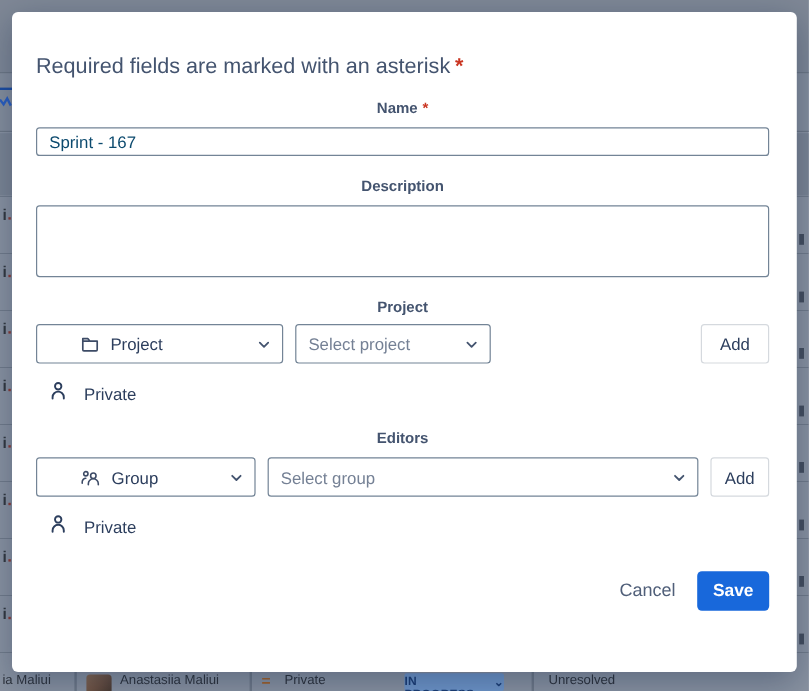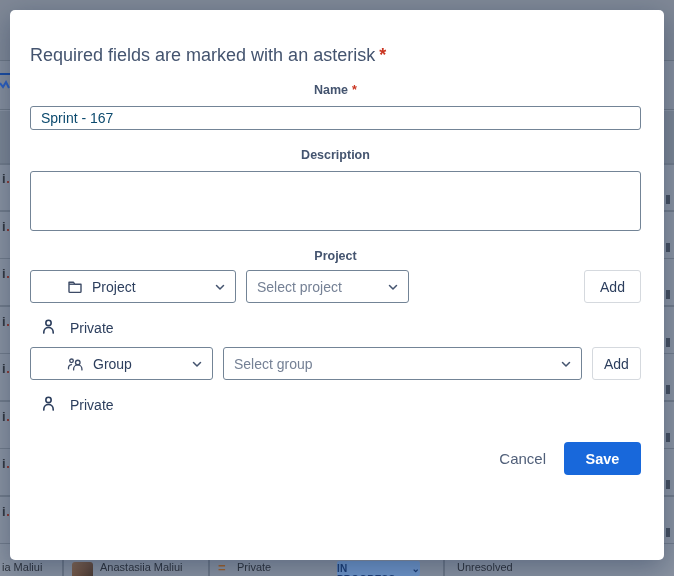--- a/index.html
+++ b/index.html
@@ -62,21 +62,21 @@
 
   .add-btn { margin-left:auto; width:57px; height:33px; background:#fff; border:1px solid #D5D9DE;
     border-radius:3px; font-size:14px; font-weight:500; color:#2C3E5D; cursor:pointer; font-family:inherit; }
 
   .private-row { margin-top:14px; margin-left:10px; display:flex; align-items:center; gap:13px; height:22px; }
   .private-row .p-label { font-size:14px; color:#2C3E5D; }
 
   .footer { margin-top:26px; display:flex; justify-content:flex-end; align-items:center; gap:6px; }
   .cancel-btn { background:none; border:none; font-size:15px; color:#505F79; padding:6px 12px;
     cursor:pointer; font-family:inherit; }
-  .save-btn { width:77px; height:33px; background:#1868DB; color:#fff; border:none; border-radius:4px;
+  .save-btn { width:60px; height:33px; background:#1868DB; color:#fff; border:none; border-radius:4px;
     font-size:14.5px; font-weight:700; cursor:pointer; font-family:inherit; }
 </style>
 </head>
 <body>
 
 <div class="backdrop">
   <div class="bd-band-header"></div>
   <div class="bd-band-2"></div>
   <div class="bd-band-3"></div>
   <div class="bd-rows"></div>
@@ -164,20 +164,21 @@
   <div class="private-row">
     <span>
       <svg width="17" height="17" viewBox="0 0 16 16" fill="none" stroke="#2C3E5D" stroke-width="1.5" stroke-linecap="round">
         <circle cx="8" cy="4.6" r="2.5"></circle>
         <path d="M3.6 14.2 v-1 a4.4 4.4 0 0 1 8.8 0 v1"></path>
       </svg>
     </span>
     <span class="p-label">Private</span>
   </div>
 
+  <div class="field-label editors">Editors</div>
   <div class="select-row editors">
     <div class="select sel-type">
       <span class="sel-icon">
         <svg width="17" height="16" viewBox="0 0 18 16" fill="none" stroke="#3D4B66" stroke-width="1.4" stroke-linecap="round">
           <circle cx="4.8" cy="4.6" r="1.9"></circle>
           <path d="M1.6 13 v-1.2 a3.2 3.2 0 0 1 3.2 -3.2"></path>
           <circle cx="11.4" cy="6.4" r="2.4"></circle>
           <path d="M7 14.3 v-0.9 a4.4 4.4 0 0 1 8.8 0 v0.9"></path>
         </svg>
       </span>

